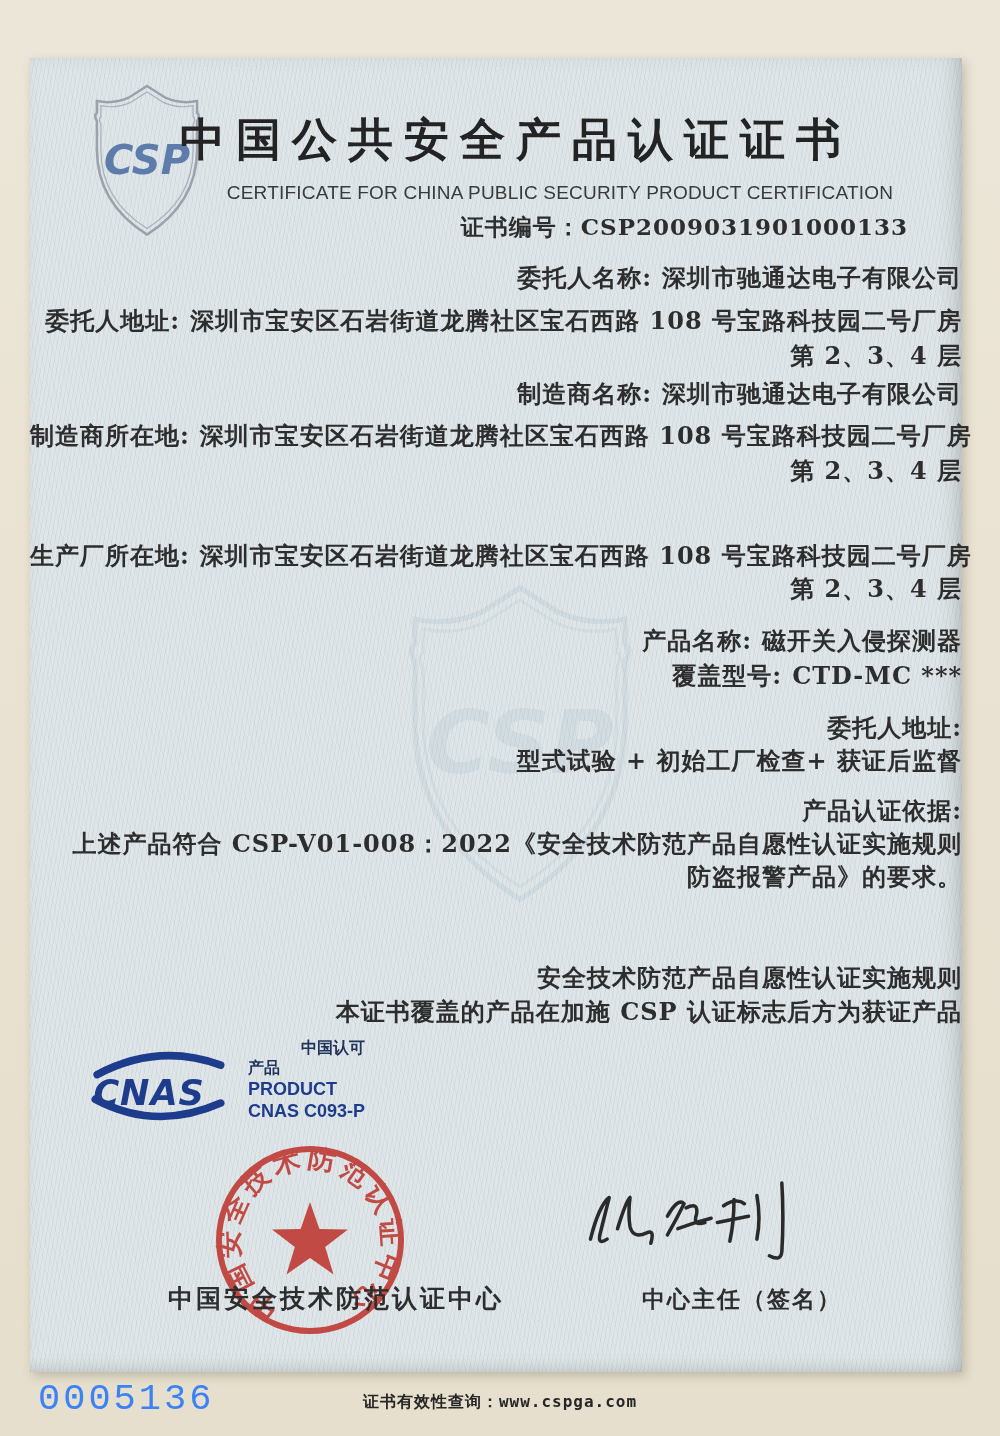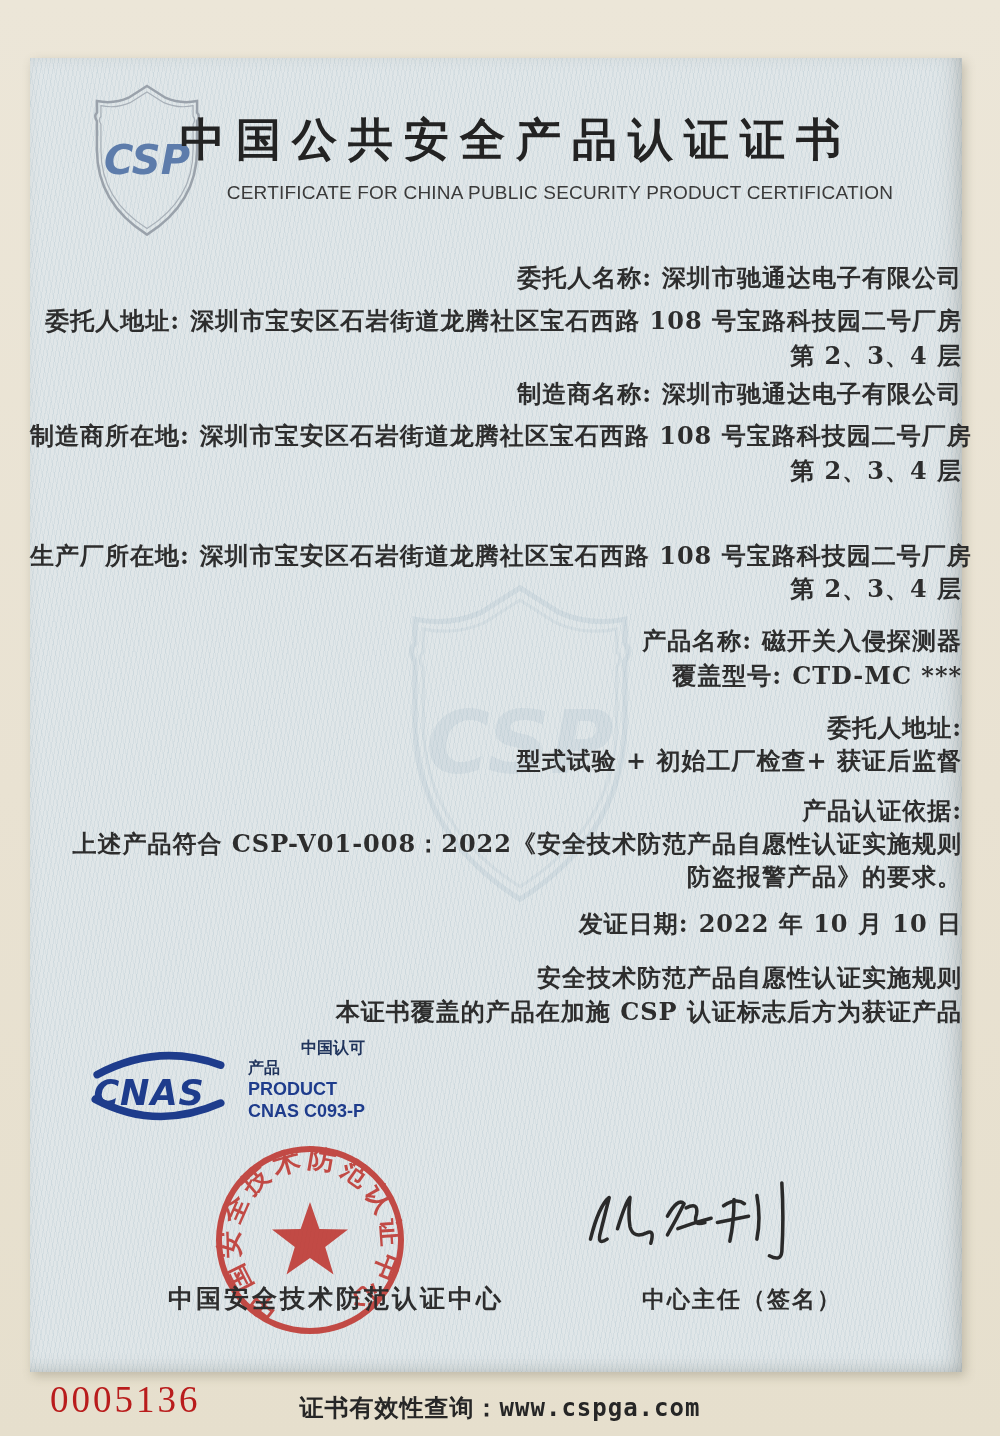--- a/index.html
+++ b/index.html
@@ -49,27 +49,27 @@
   .issuer-line{
     position:absolute;left:116px;top:1224px;width:380px;text-align:center;
     font-size:25px;font-weight:600;color:#2d2d2d;letter-spacing:3px;white-space:nowrap;
   }
   .signature{position:absolute;left:548px;top:1118px;width:260px;height:95px;}
   .sign-caption{
     position:absolute;left:592px;top:1226px;width:240px;text-align:center;
     font-size:23px;font-weight:600;color:#2d2d2d;letter-spacing:2px;white-space:nowrap;
   }
   .serial{
-    position:absolute;left:50px;top:1378px;
-    font-family:Liberation Serif, serif;
-    font-size:37px;font-weight:500;color:#b91c1c;letter-spacing:3px;
+    position:absolute;left:38px;top:1378px;
+    font-family:Liberation Mono, monospace;
+    font-size:37px;font-weight:500;color:#3b82f6;letter-spacing:3px;
   }
   .query-line{
     position:absolute;left:0;top:1392px;width:1000px;text-align:center;
-    font-size:24px;font-weight:700;color:#262626;letter-spacing:1px;white-space:nowrap;
+    font-size:16px;font-weight:700;color:#262626;letter-spacing:1px;white-space:nowrap;
   }
   .query-line .url{font-family:"DejaVu Sans Mono","Liberation Mono",monospace;font-weight:600;letter-spacing:1px;}
 </style>
 </head>
 <body>
 
 <div class="paper">
 
   <svg class="watermark" viewBox="0 0 200 230">
     <path d="M100,12 L122,26 Q140,34 160,30 L160,44 Q164,48 160,54 L160,88 Q160,152 100,190 Q40,152 40,88 L40,54 Q36,48 40,44 L40,30 Q60,34 78,26 Z" fill="none" stroke="rgba(130,160,180,0.40)" stroke-width="3"></path>
@@ -79,20 +79,21 @@
 
   <svg class="shield-logo" viewBox="0 0 200 230">
     <path d="M100,12 L122,26 Q140,34 160,30 L160,44 Q164,48 160,54 L160,88 Q160,152 100,190 Q40,152 40,88 L40,54 Q36,48 40,44 L40,30 Q60,34 78,26 Z" fill="none" stroke="#9aa2ab" stroke-width="3"></path>
     <path d="M100,12 L122,26 Q140,34 160,30 L160,44 Q164,48 160,54 L160,88 Q160,152 100,190 Q40,152 40,88 L40,54 Q36,48 40,44 L40,30 Q60,34 78,26 Z" fill="none" stroke="#a8b0b8" stroke-width="1.6" transform="translate(100,100) scale(0.92) translate(-100,-100)"></path>
     <text x="100" y="117" text-anchor="middle" font-family="DejaVu Sans, sans-serif" font-size="48" font-weight="bold" font-style="italic" fill="#5d7cab">CSP</text>
   </svg>
 
   <div class="header-block">
     <div class="cert-title">中国公共安全产品认证证书</div>
     <div class="cert-subtitle">CERTIFICATE FOR CHINA PUBLIC SECURITY PRODUCT CERTIFICATION</div>
+    <div class="cert-no-line"><span>证书编号：</span><span>CSP2009031901000133</span></div>
   </div>
 
   <div class="line" style="top:204px">
     <span class="lbl">委托人名称:</span><span>深圳市驰通达电子有限公司</span>
   </div>
   <div class="line" style="top:247px">
     <span class="lbl">委托人地址:</span><span>深圳市宝安区石岩街道龙腾社区宝石西路 108 号宝路科技园二号厂房</span>
   </div>
   <div class="line" style="top:282px">第 2、3、4 层</div>
 
@@ -116,23 +117,20 @@
     <span class="lbl">覆盖型号:</span><span>CTD-MC ***</span>
   </div>
 
   <div class="line" style="top:654px">委托人地址:</div>
   <div class="line" style="top:737px">产品认证依据:</div>
 
   <div class="line" style="top:687px">型式试验 + 初始工厂检查+ 获证后监督</div>
   <div class="line" style="top:770px">上述产品符合 CSP-V01-008：2022《安全技术防范产品自愿性认证实施规则</div>
   <div class="line" style="top:803px">防盗报警产品》的要求。</div>
 
-  <div class="line" style="top:850px">
-    <span class="lbl">发证日期:</span><span>2022 年 10 月 10 日</span>
-  </div>
 
   <div class="line" style="top:904px">安全技术防范产品自愿性认证实施规则</div>
   <div class="line" style="top:938px">本证书覆盖的产品在加施 CSP 认证标志后方为获证产品</div>
 
   <div class="cnas-block">
     <svg class="cnas-svg" viewBox="0 0 160 92">
       <path d="M16,34 Q80,0 146,24" fill="none" stroke="#1e3c8c" stroke-width="8" stroke-linecap="round"></path>
       <path d="M14,60 Q78,94 146,64" fill="none" stroke="#1e3c8c" stroke-width="8" stroke-linecap="round"></path>
       <text x="12" y="66" font-family="DejaVu Sans, sans-serif" font-size="37" font-weight="bold" font-style="italic" fill="#1e3c8c" letter-spacing="1">CNAS</text>
     </svg>

